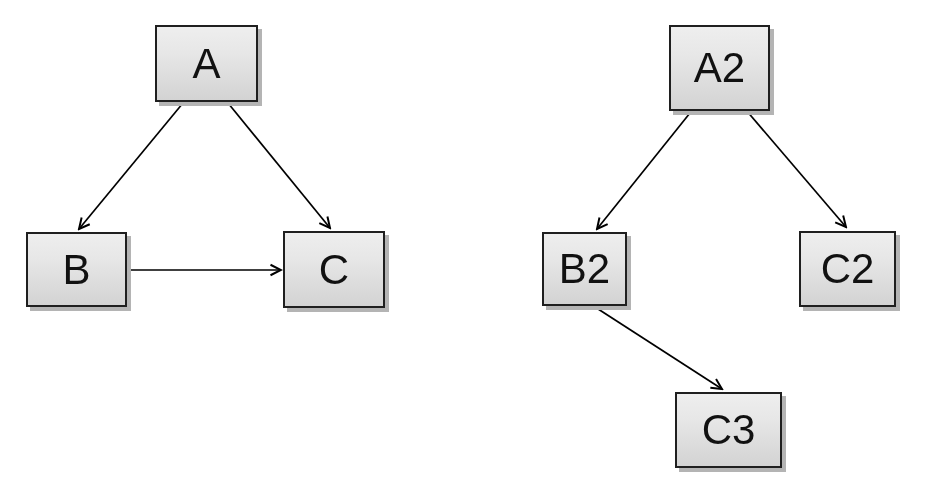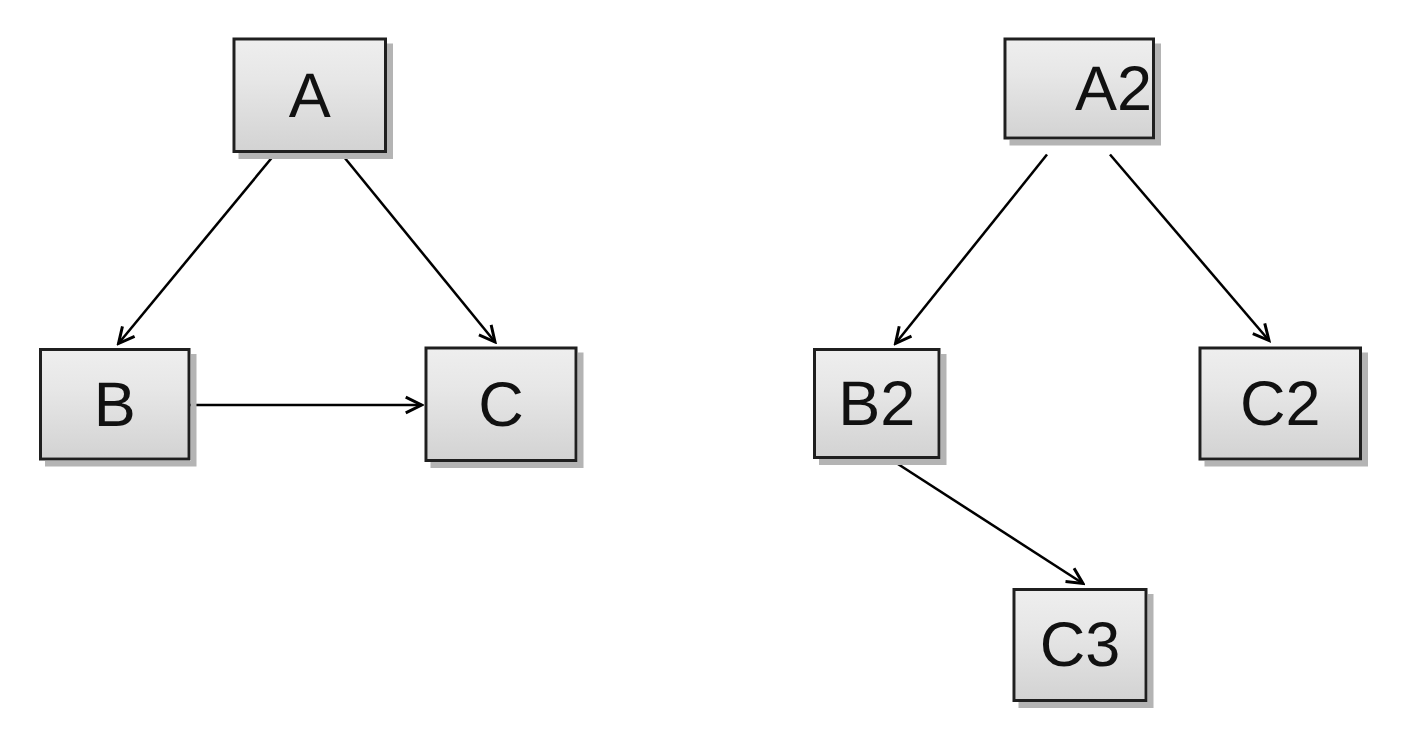--- a/index.html
+++ b/index.html
@@ -65,26 +65,26 @@
   <div>
       <div class="node" style="left: 155px; top: 25px; width: 103px; height: 77px;">
         <span class="node-label">A</span>
       </div>
       <div class="node" style="left: 26px; top: 232px; width: 101px; height: 75px;">
         <span class="node-label">B</span>
       </div>
       <div class="node" style="left: 283px; top: 231px; width: 102px; height: 77px;">
         <span class="node-label">C</span>
       </div>
-      <div class="node" style="left: 669px; top: 25px; width: 101px; height: 68px; justify-content: flex-end;">
+      <div class="node" style="left: 669px; top: 25px; width: 101px; height: 86px;">
         <span class="node-label">A2</span>
       </div>
       <div class="node" style="left: 542px; top: 232px; width: 85px; height: 74px;">
         <span class="node-label">B2</span>
       </div>
-      <div class="node" style="left: 799px; top: 231px; width: 109px; height: 76px;">
+      <div class="node" style="left: 799px; top: 231px; width: 97px; height: 76px;">
         <span class="node-label">C2</span>
       </div>
-      <div class="node" style="left: 675px; top: 392px; width: 90px; height: 76px;">
+      <div class="node" style="left: 675px; top: 392px; width: 107px; height: 76px;">
         <span class="node-label">C3</span>
       </div>
     </div>
 </div>
 
 </body></html>

